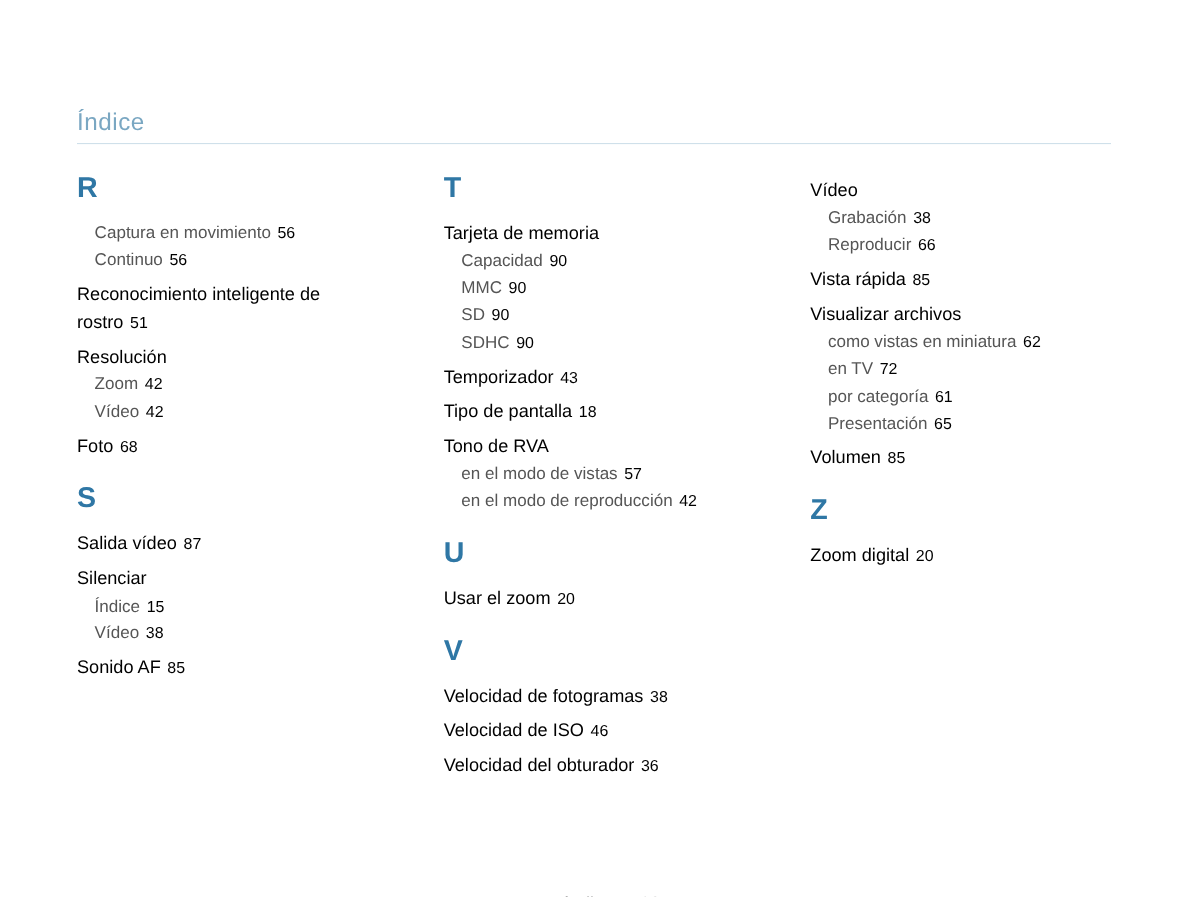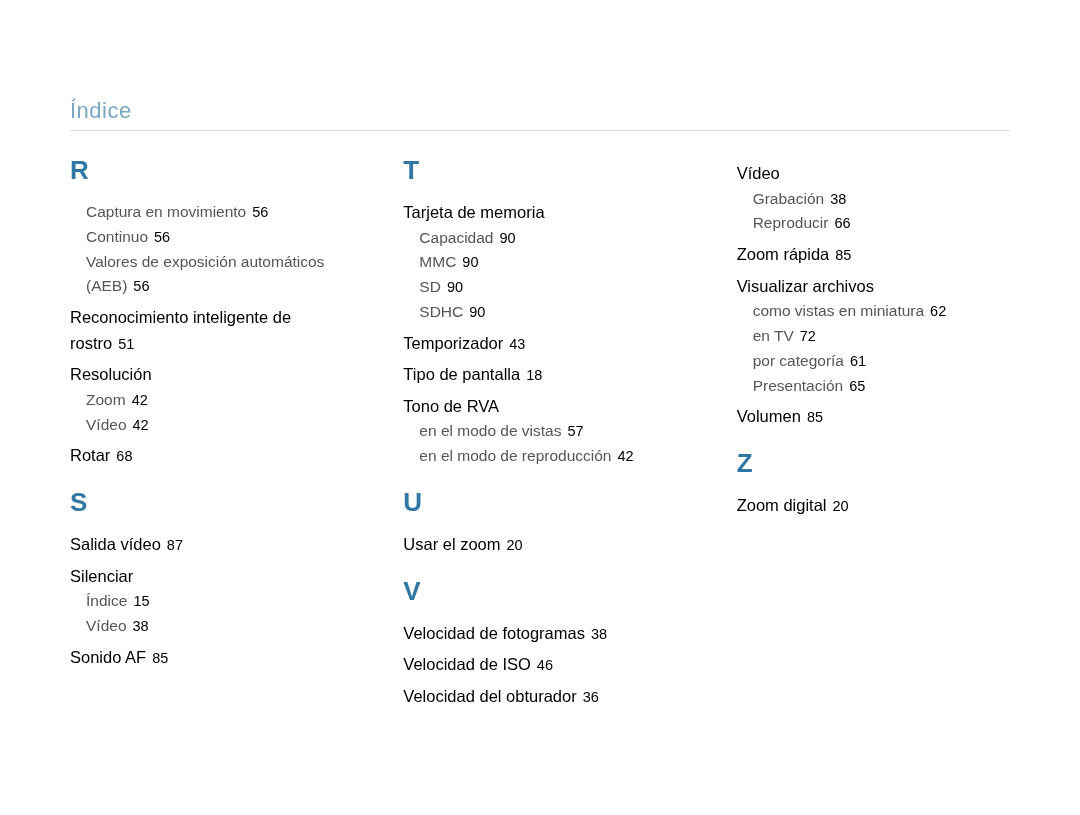--- a/index.html
+++ b/index.html
@@ -75,26 +75,25 @@
 <body>
 
 <div class="page">
   <div class="running-head">Índice</div>
 
   <div class="cols" id="cols">
       <div class="col">
         <div class="letter">R</div>
         <div class="subentry"><span>Captura en movimiento</span><span class="pageno">56</span></div>
         <div class="subentry"><span>Continuo</span><span class="pageno">56</span></div>
-        <div class="subentry"><span>Valores de exposición automáticos (AEB)</span><span class="pageno">56</span></div>
         <div class="entry"><span>Reconocimiento inteligente de rostro</span><span class="pageno">51</span></div>
         <div class="entry"><span>Resolución</span></div>
         <div class="subentry"><span>Zoom</span><span class="pageno">42</span></div>
         <div class="subentry"><span>Vídeo</span><span class="pageno">42</span></div>
-        <div class="entry"><span>Rotar</span><span class="pageno">68</span></div>
+        <div class="entry"><span>Foto</span><span class="pageno">68</span></div>
         <div class="letter">S</div>
         <div class="entry"><span>Salida vídeo</span><span class="pageno">87</span></div>
         <div class="entry"><span>Silenciar</span></div>
         <div class="subentry"><span>Índice</span><span class="pageno">15</span></div>
         <div class="subentry"><span>Vídeo</span><span class="pageno">38</span></div>
         <div class="entry"><span>Sonido AF</span><span class="pageno">85</span></div>
       </div>
       <div class="col">
         <div class="letter">T</div>
         <div class="entry"><span>Tarjeta de memoria</span></div>
@@ -111,21 +110,21 @@
         <div class="entry"><span>Usar el zoom</span><span class="pageno">20</span></div>
         <div class="letter">V</div>
         <div class="entry"><span>Velocidad de fotogramas</span><span class="pageno">38</span></div>
         <div class="entry"><span>Velocidad de ISO</span><span class="pageno">46</span></div>
         <div class="entry"><span>Velocidad del obturador</span><span class="pageno">36</span></div>
       </div>
       <div class="col">
         <div class="entry"><span>Vídeo</span></div>
         <div class="subentry"><span>Grabación</span><span class="pageno">38</span></div>
         <div class="subentry"><span>Reproducir</span><span class="pageno">66</span></div>
-        <div class="entry"><span>Zoom rápida</span><span class="pageno">85</span></div>
+        <div class="entry"><span>Vista rápida</span><span class="pageno">85</span></div>
         <div class="entry"><span>Visualizar archivos</span></div>
         <div class="subentry"><span>como vistas en miniatura</span><span class="pageno">62</span></div>
         <div class="subentry"><span>en TV</span><span class="pageno">72</span></div>
         <div class="subentry"><span>por categoría</span><span class="pageno">61</span></div>
         <div class="subentry"><span>Presentación</span><span class="pageno">65</span></div>
         <div class="entry"><span>Volumen</span><span class="pageno">85</span></div>
         <div class="letter">Z</div>
         <div class="entry"><span>Zoom digital</span><span class="pageno">20</span></div>
       </div>
     </div>

